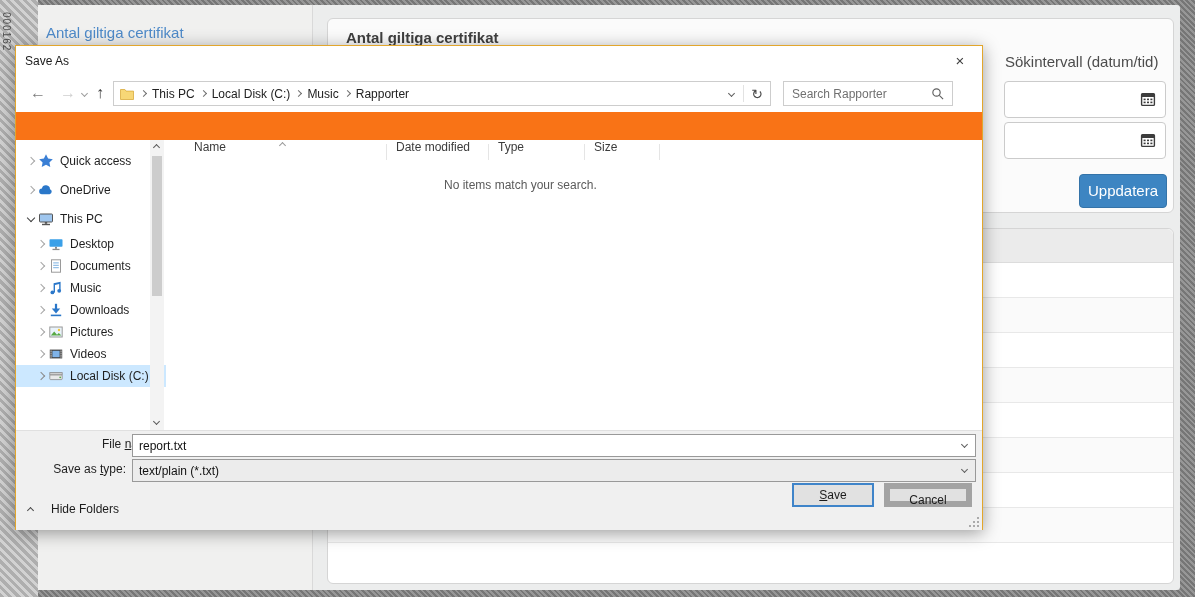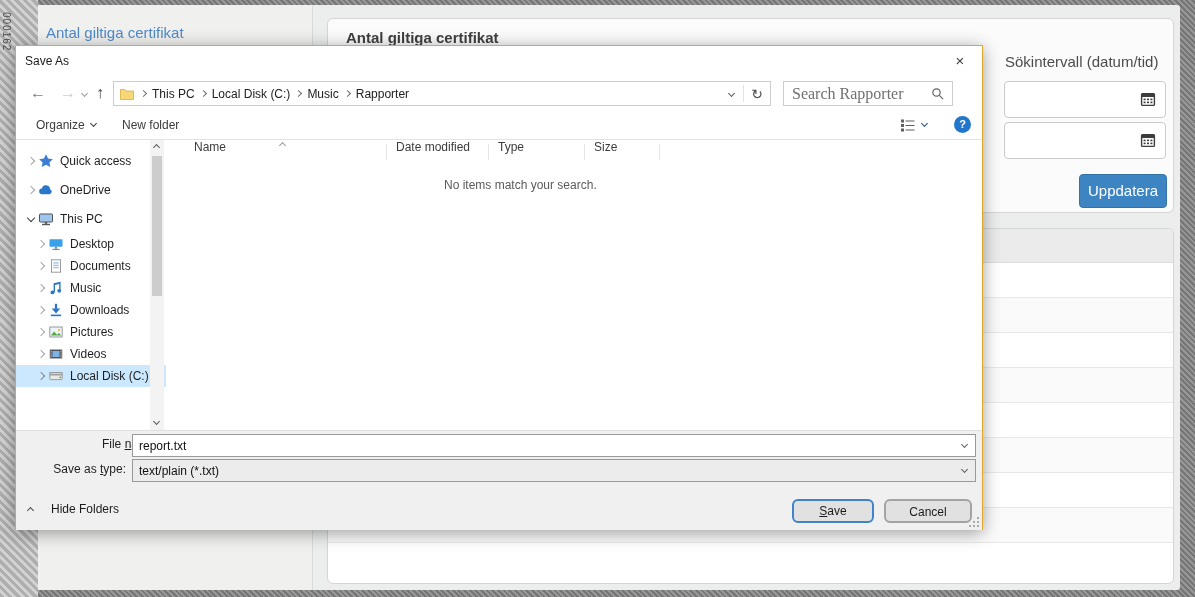--- a/index.html
+++ b/index.html
@@ -40,22 +40,22 @@
   .dlg-close{right:0;top:0;width:44px;height:29px;text-align:center;line-height:29px;font-size:15px;color:#414141;cursor:pointer;}
   .navbar{left:0;top:29px;right:0;height:37px;background:#fff;}
   .navbtn{font-size:16px;line-height:16px;}
   .addrbox{left:97px;top:6px;width:658px;height:25px;border:1px solid #cdcdcd;background:#fff;
     display:flex;align-items:center;box-sizing:border-box;}
   .seg{font-size:12px;color:#222;padding:0 6px;white-space:nowrap;cursor:pointer;}
   .addr-div{width:1px;height:17px;background:#e2e2e2;}
   .refresh{width:26px;text-align:center;font-size:14px;color:#4a4a4a;cursor:pointer;}
   .searchbox{left:767px;top:6px;width:170px;height:25px;border:1px solid #cdcdcd;background:#fff;
     display:flex;align-items:center;box-sizing:border-box;}
-  .searchbox input{border:none;outline:none;flex:1;font-size:16px;padding:0 4px 0 8px;color:#333;
-    font-family:Liberation Serif, serif;background:transparent;min-width:0;}
+  .searchbox input{border:none;outline:none;flex:1;font-size:12px;padding:0 4px 0 8px;color:#333;
+    font-family:Liberation Sans, sans-serif;background:transparent;min-width:0;}
   .searchbox input::placeholder{color:#707070;}
   .toolbar{left:0;top:66px;right:0;height:27px;background:#fff;border-bottom:1px solid #e3e3e3;}
   .tb-item{font-size:12px;color:#3b3b3b;display:flex;align-items:center;gap:6px;cursor:pointer;}
   .help-circle{width:17px;height:17px;border-radius:50%;background:#2277cc;color:#fff;font-size:11px;
     font-weight:bold;text-align:center;line-height:17px;cursor:pointer;}
   .content{left:0;top:94px;right:0;height:290px;background:#fff;}
   
   .tree{left:0;top:0;width:150px;height:290px;padding-top:6px;box-sizing:border-box;}
   .tree-item{display:flex;align-items:center;cursor:pointer;}
   .lvl0{height:29px;padding-left:8px;}
@@ -81,24 +81,24 @@
   .graybox{left:0;top:384px;right:0;height:99px;background:#f0f0f0;border-top:1px solid #e0e0e0;}
   .flabel{left:0;width:110px;text-align:right;font-size:12px;color:#1f1f1f;}
   .fbox{left:116px;width:844px;height:23px;box-sizing:border-box;border:1px solid #999;
     display:flex;align-items:center;}
   .fbox input{border:none;outline:none;flex:1;font-size:12px;padding:0 6px;background:transparent;
     font-family:"Liberation Sans","DejaVu Sans",sans-serif;color:#111;}
   .fbox .val{flex:1;font-size:12px;padding:0 6px;color:#111;}
   .fbox .cwrap{width:22px;display:flex;justify-content:center;cursor:pointer;}
   .mn{text-decoration:underline;}
   .hidefolders{left:12px;top:71px;display:flex;align-items:center;gap:18px;font-size:12px;color:#1b1b1b;cursor:pointer;}
-  .winbtn{top:68px;height:24px;box-sizing:border-box;background:#e1e1e1;font-size:12px;color:#1b1b1b;
-    text-align:center;line-height:21px;cursor:pointer;border-radius:6px;}
+  .winbtn{top:52px;height:24px;box-sizing:border-box;background:#e1e1e1;font-size:12px;color:#1b1b1b;
+    text-align:center;line-height:21px;cursor:pointer;}
   .btn-save{left:776px;width:82px;border:2px solid #3f84c9;}
-  .btn-cancel{left:868px;width:88px;border:2px solid #a3a3a3;line-height:22px;}
+  .btn-cancel{left:868px;width:88px;border:6px solid #a3a3a3;line-height:22px;}
   .grip{right:3px;bottom:3px;width:11px;height:11px;}
   .grip i{position:absolute;width:2px;height:2px;background:#aaa;}
   .ic{flex:none;}
 </style>
 </head>
 <body>
 
 <div class="abs left-hatch"></div>
 <div class="abs watermark">000162</div>
 
@@ -180,43 +180,20 @@
 
     <div class="abs searchbox">
       <input type="text" placeholder="Search Rapporter" style="">
       <svg style="margin-right:7px;" width="14" height="14" viewBox="0 0 16 16">
         <circle cx="6.3" cy="6.3" r="4.2" fill="none" stroke="#5f5f5f" stroke-width="1.3"></circle>
         <path d="M9.5 9.5l4.3 4.3" stroke="#5f5f5f" stroke-width="1.3"></path>
       </svg>
     </div>
   </div>
 
-  <div class="abs toolbar">
-    <div class="abs tb-item" style="left:20px;top:6px;">
-      <span>Organize</span>
-      <span class="chev d s4" style="color:#3b3b3b;margin-top:-3px;"></span>
-    </div>
-    <div class="abs tb-item" style="left:106px;top:6px;">
-      <span>New folder</span>
-    </div>
-    <div class="abs tb-item" style="left:884px;top:5px;">
-      <svg width="16" height="16" viewBox="0 0 16 16">
-        <g fill="#5f5f5f">
-          <rect x="1" y="2.5" width="3" height="3"></rect>
-            <rect x="5.5" y="3.5" width="9" height="1"></rect>
-          <rect x="1" y="7" width="3" height="3"></rect>
-            <rect x="5.5" y="8" width="9" height="1"></rect>
-          <rect x="1" y="11.5" width="3" height="3"></rect>
-            <rect x="5.5" y="12.5" width="9" height="1"></rect>
-        </g>
-      </svg>
-      <span class="chev d s4" style="color:#1e4f8a;margin-top:-3px;"></span>
-    </div>
-    <div class="abs help-circle" style="left:938px;top:4px;">?</div>
-  </div>
 
   <div class="abs content">
 
     <div class="abs tree">
       <div class="tree-item lvl0">
         <span class="cwrap">
             <span class="chev r s5" style="color:#a6a6a6;"></span>
           </span>
         <svg class="ic" width="16" height="16" viewBox="0 0 16 16">
           <path d="M8 1.2l2.1 4.4 4.7.6-3.4 3.2.9 4.6L8 11.7 3.7 14l.9-4.6L1.2 6.2l4.7-.6z" fill="#3a7fd5"></path>

